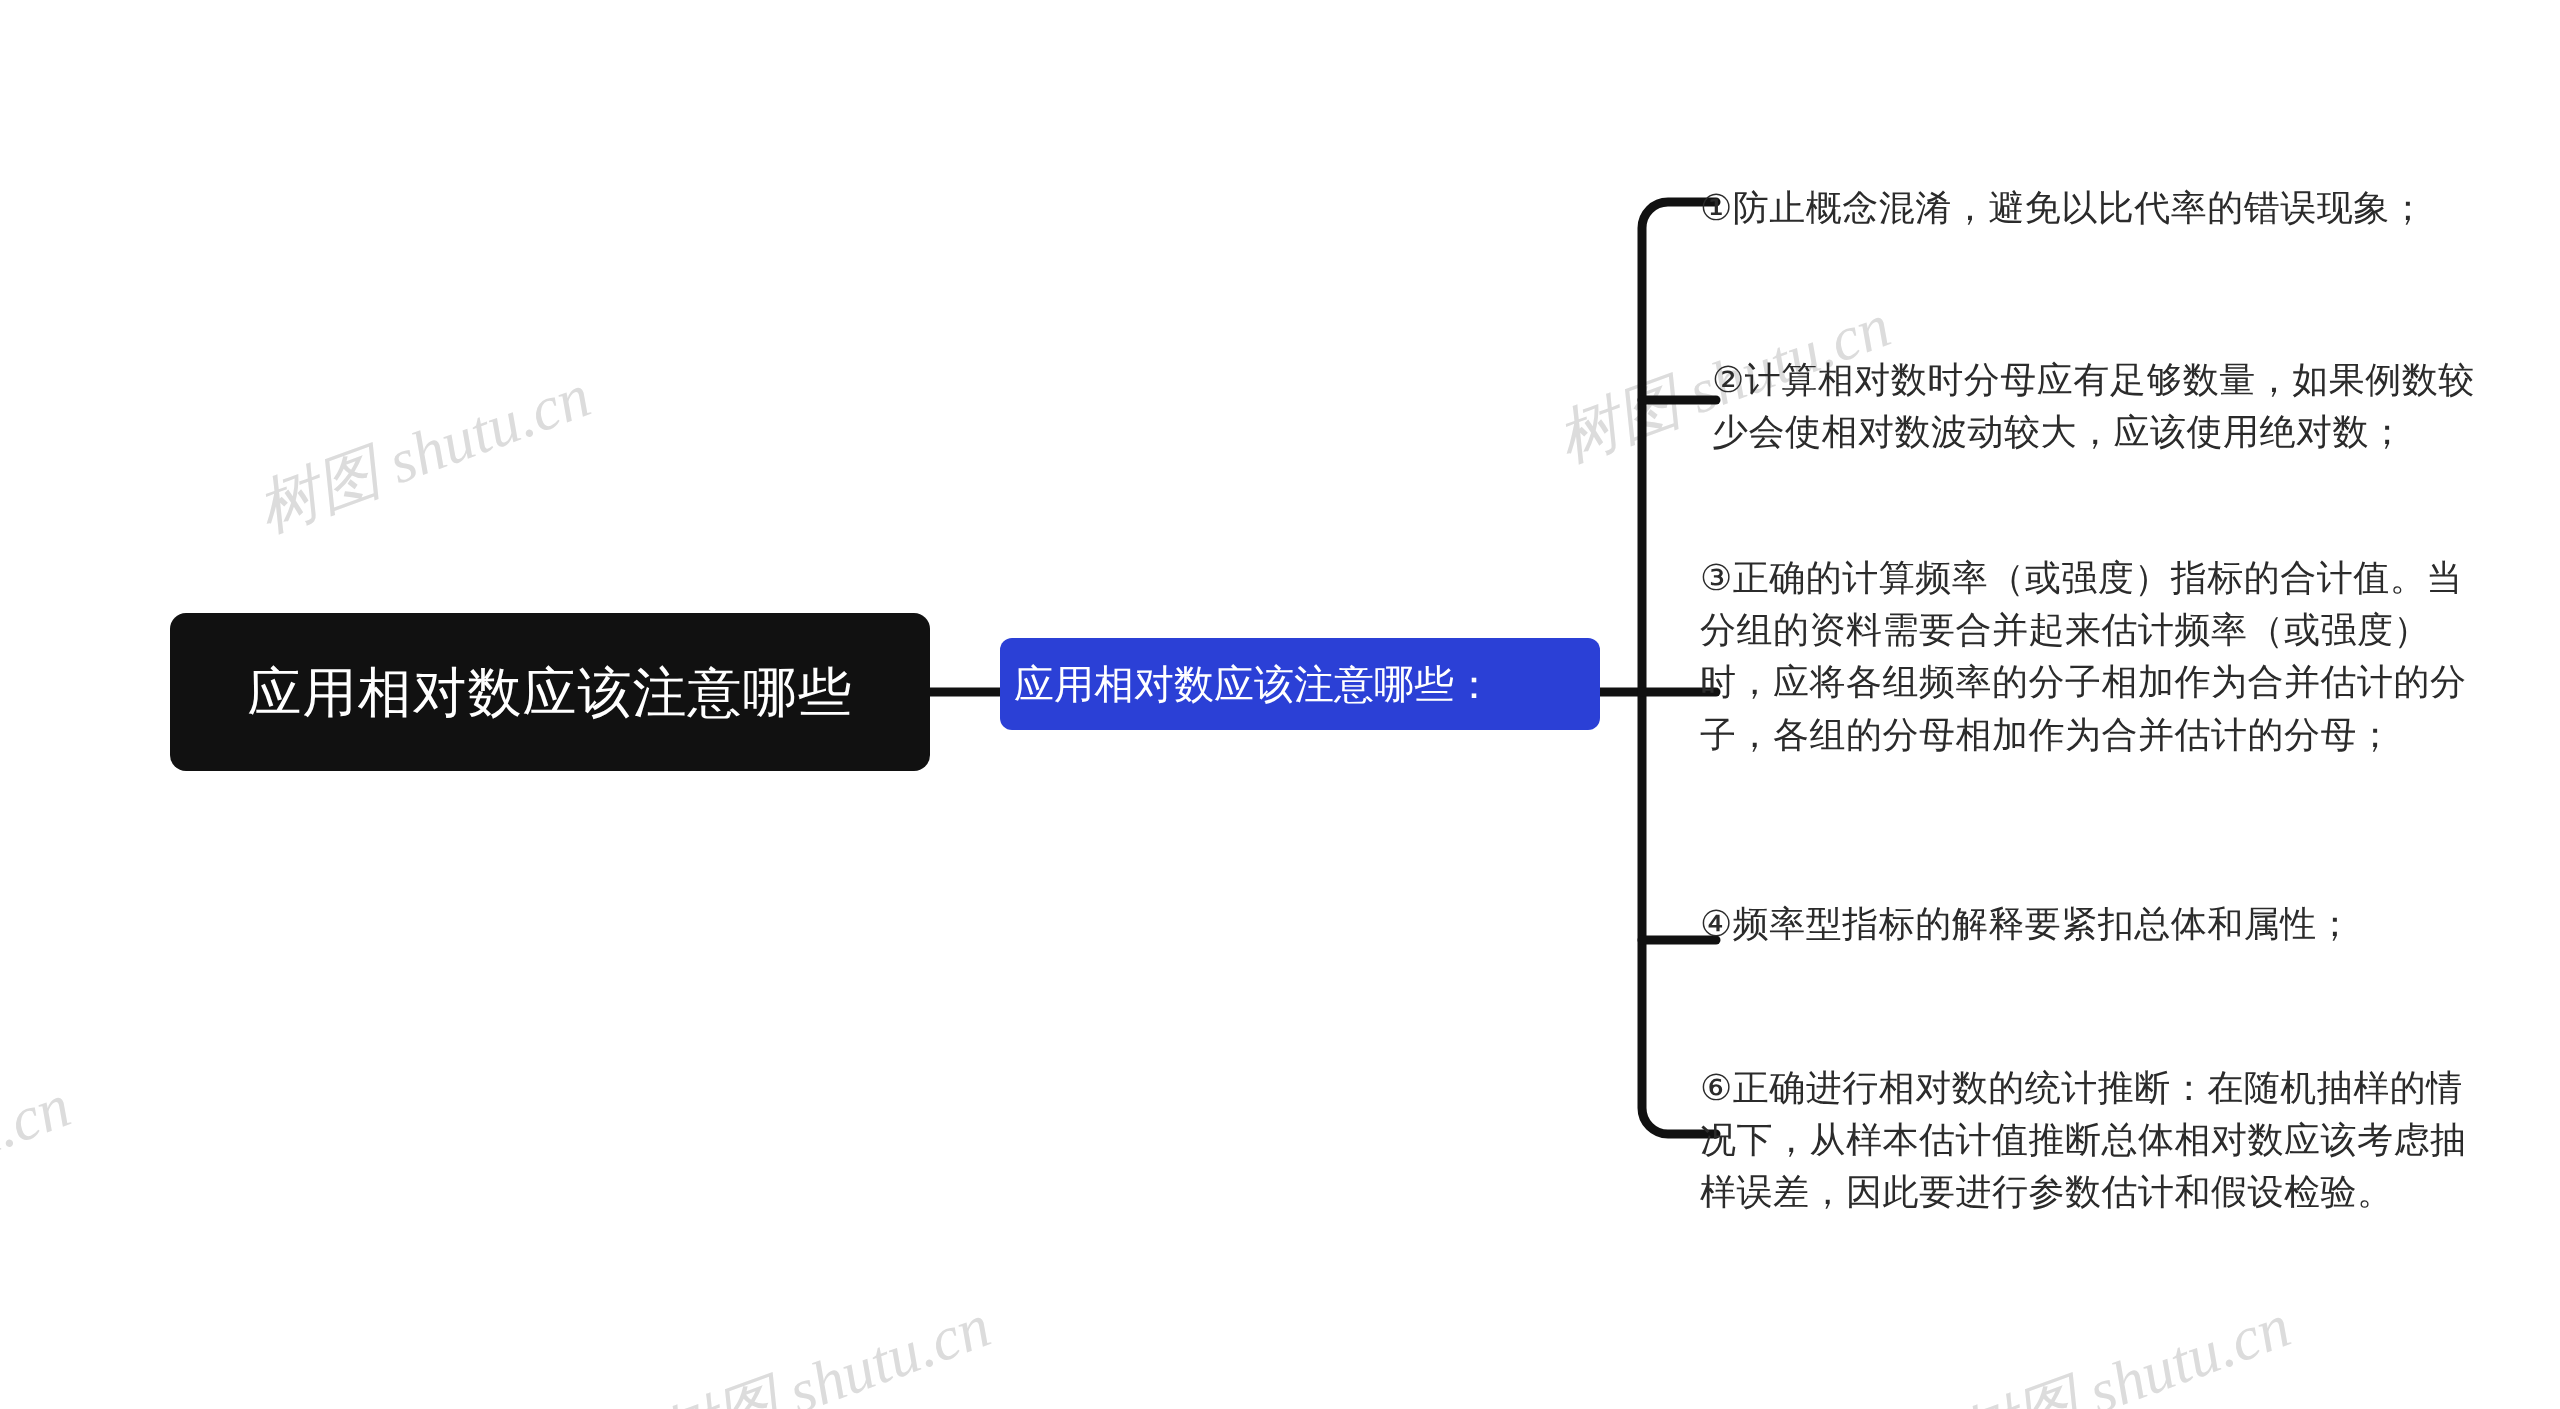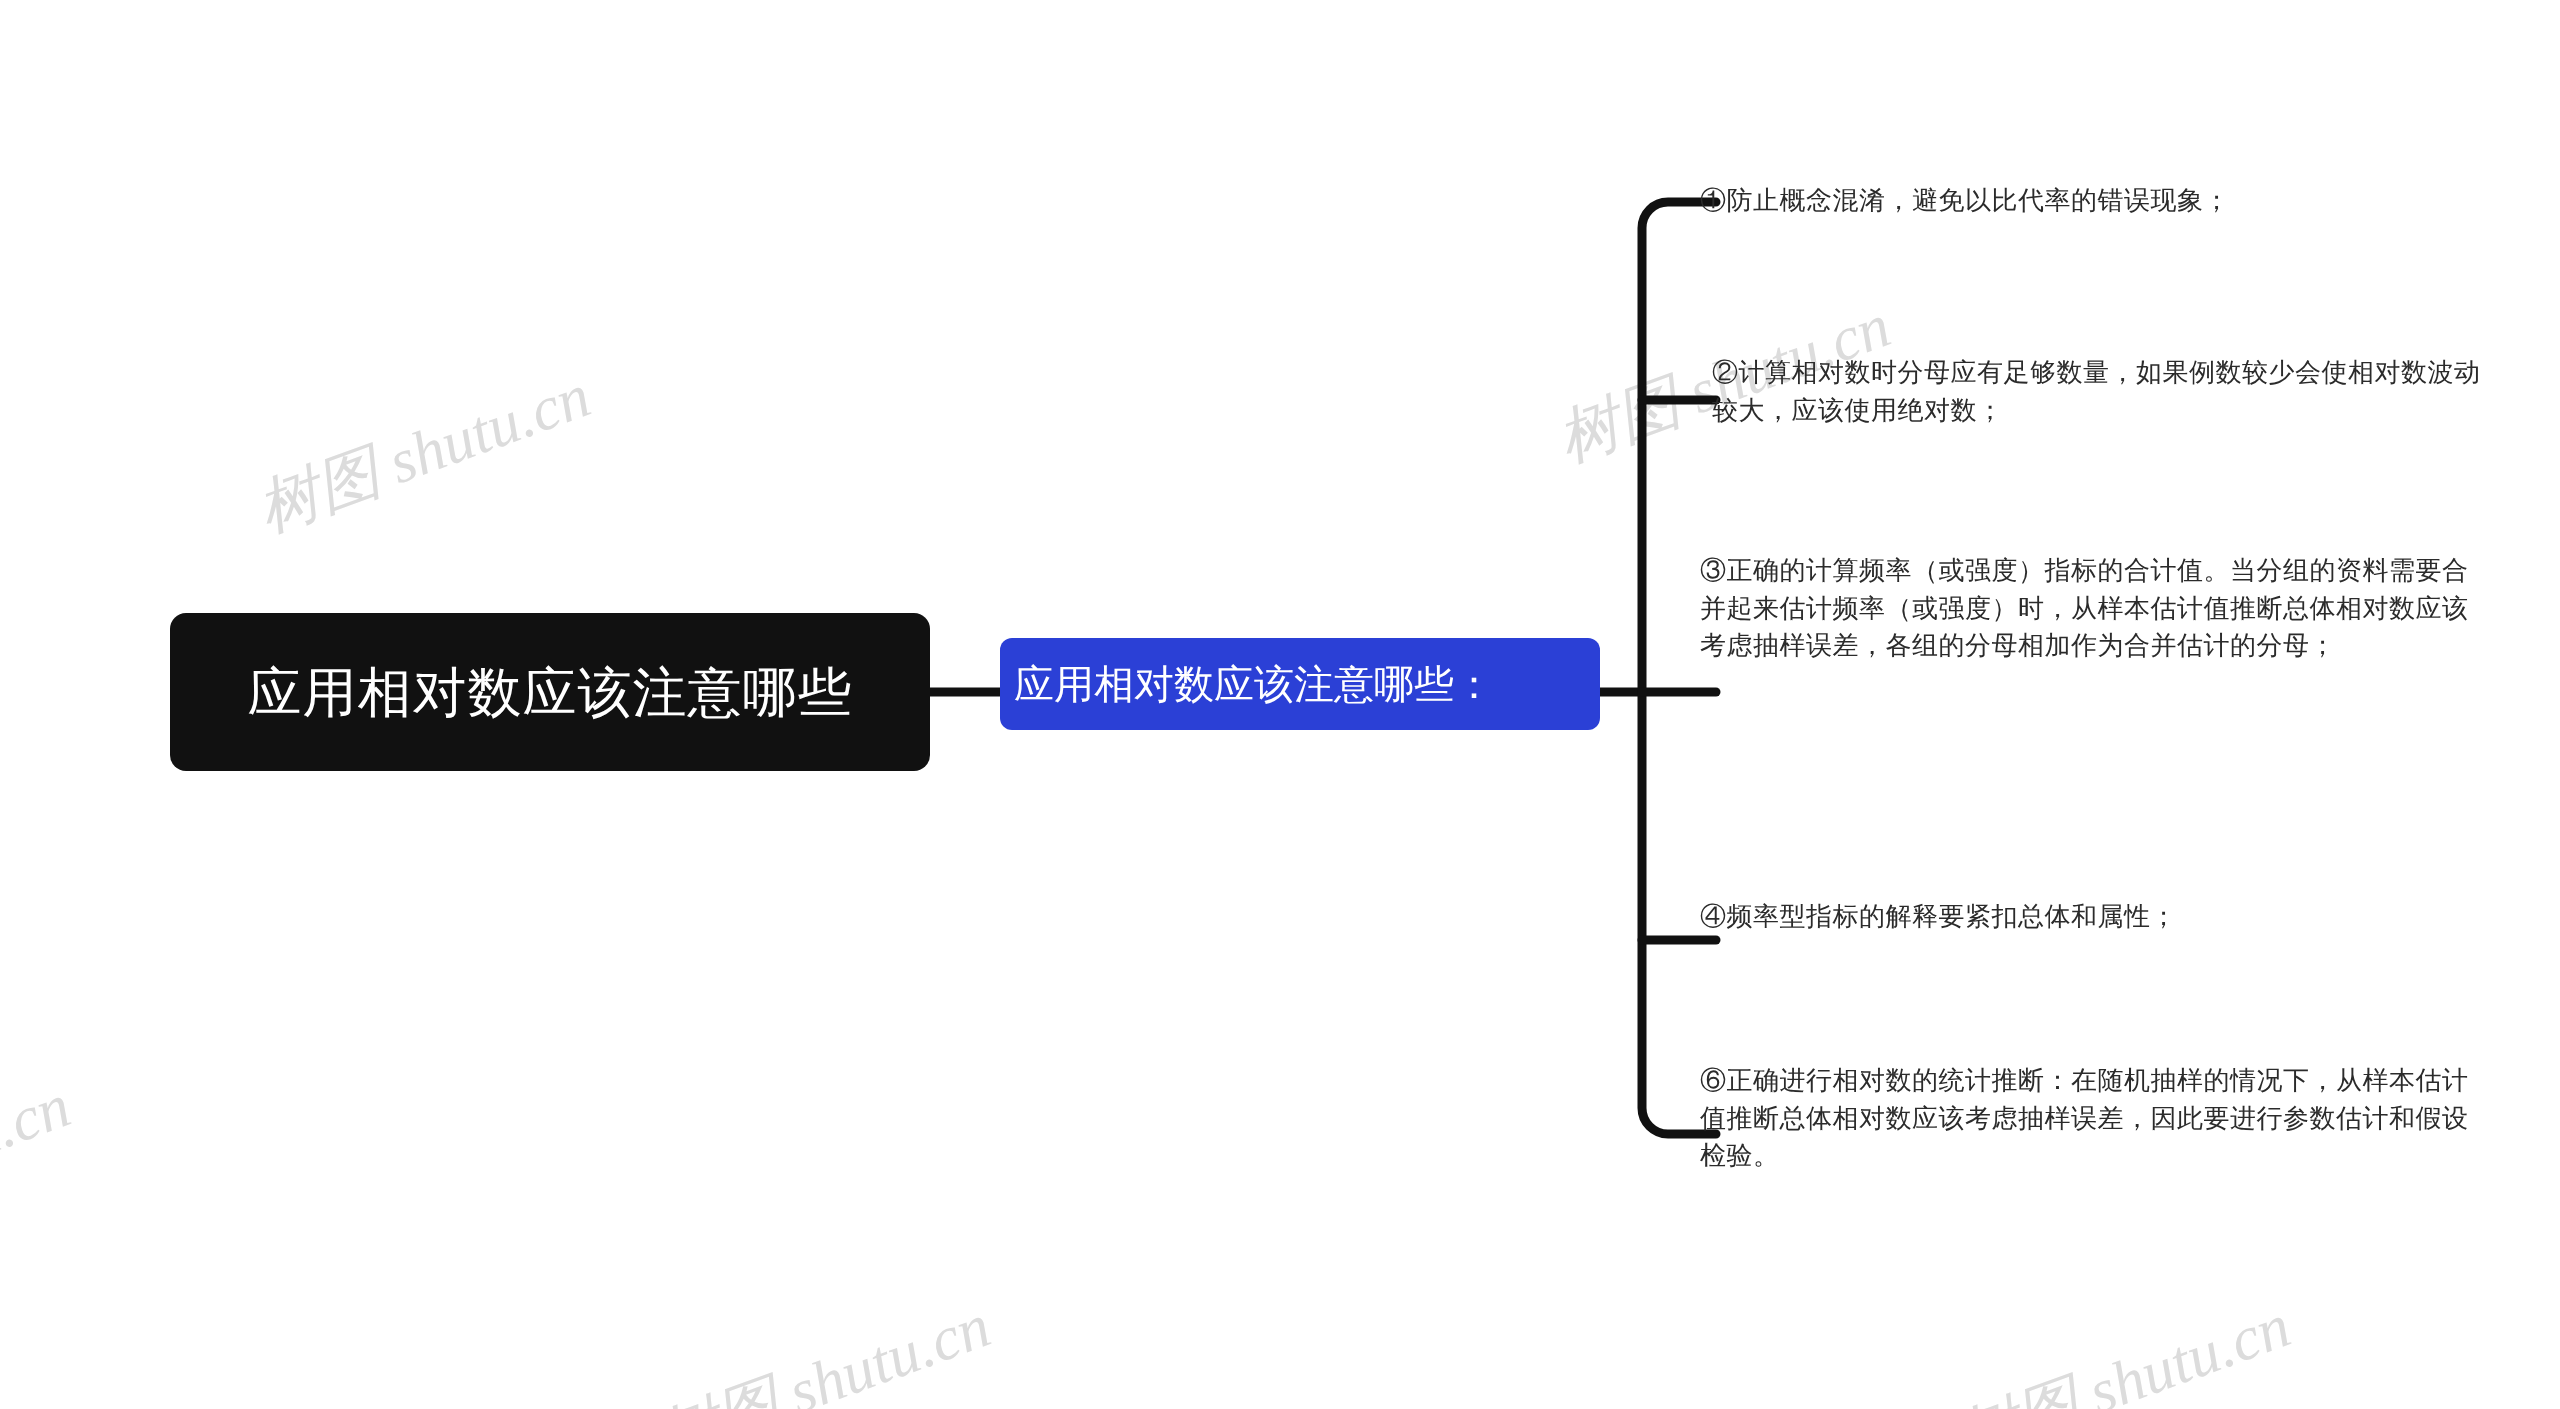--- a/index.html
+++ b/index.html
@@ -66,26 +66,25 @@
     white-space:nowrap;
   }
 
   
   #links{position:absolute;left:0;top:0;width:2560px;height:1409px;overflow:visible;}
 
   
   .branch{
     position:absolute;
     color:#2b2b2b;
-    font-size:26px;
+    font-size:36px;
     line-height:1.45;
     letter-spacing:0.5px;
     white-space:pre-wrap;
     word-break:break-all;
-    font-family:Liberation Serif, serif;
   }
   .b1{left:1700px;top:182px;width:800px;}
   .b2{left:1700px;top:354px;width:790px;margin-left:12px;}
   .b3{left:1700px;top:552px;width:790px;}
   .b4{left:1700px;top:898px;width:800px;}
   .b5{left:1700px;top:1062px;width:790px;}
 </style>
 </head>
 <body>
 
@@ -117,18 +116,18 @@
     <div class="node-root">
       <span class="label">应用相对数应该注意哪些</span>
     </div>
 
     <div class="node-blue">
       <span class="label">应用相对数应该注意哪些：</span>
     </div>
 
     <div class="branch b1">①防止概念混淆，避免以比代率的错误现象；</div>
     <div class="branch b2">②计算相对数时分母应有足够数量，如果例数较少会使相对数波动较大，应该使用绝对数；</div>
-    <div class="branch b3">③正确的计算频率（或强度）指标的合计值。当分组的资料需要合并起来估计频率（或强度）时，从样本估计值推断总体相对数应该考虑抽样误差，各组的分母相加作为合并估计的分母；</div>
+    <div class="branch b3">③正确的计算频率（或强度）指标的合计值。当分组的资料需要合并起来估计频率（或强度）时，应将各组频率的分子相加作为合并估计的分子，各组的分母相加作为合并估计的分母；</div>
     <div class="branch b4">④频率型指标的解释要紧扣总体和属性；</div>
     <div class="branch b5">⑥正确进行相对数的统计推断：在随机抽样的情况下，从样本估计值推断总体相对数应该考虑抽样误差，因此要进行参数估计和假设检验。</div>
 
   </div>
 </div>
 
 </body></html>

